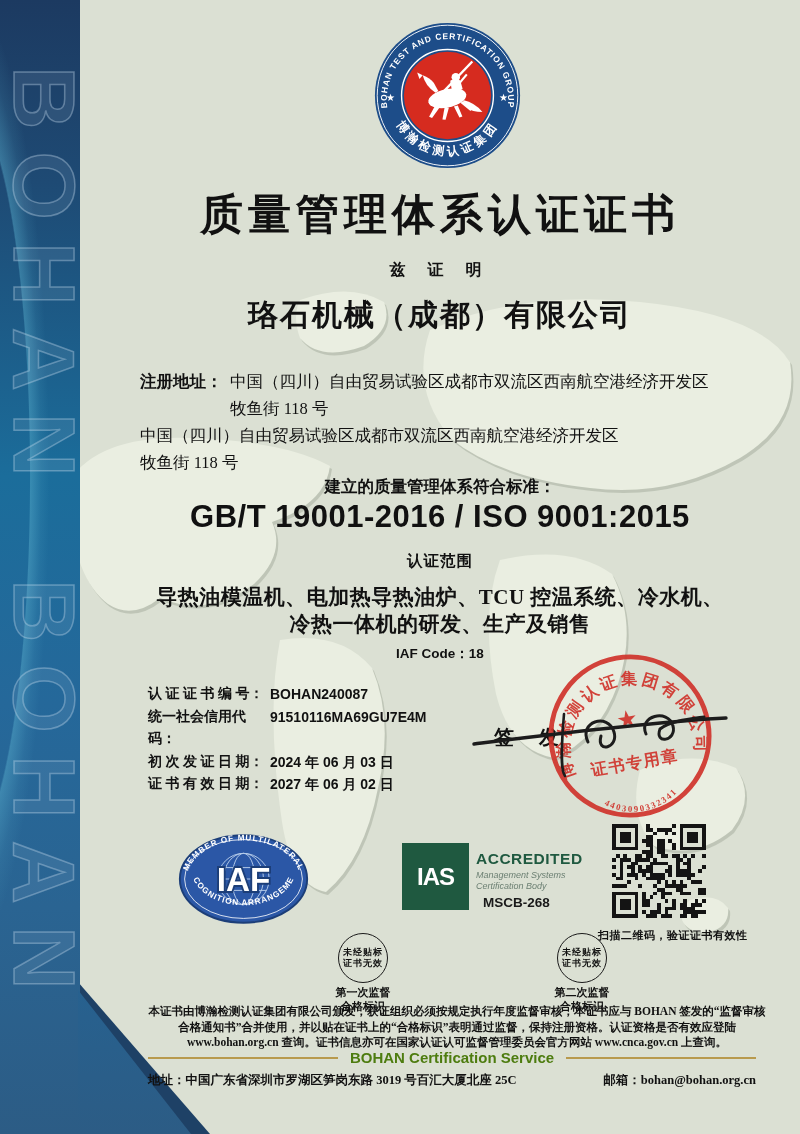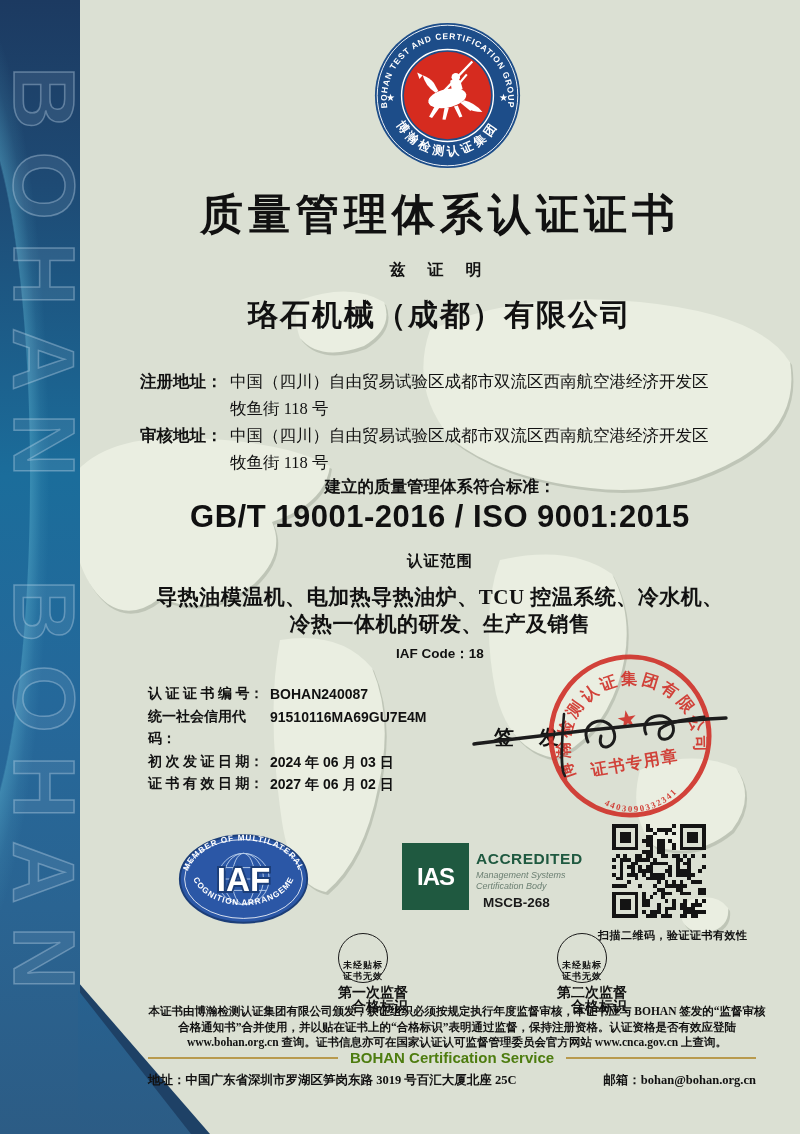--- a/index.html
+++ b/index.html
@@ -62,25 +62,25 @@
     font-size:24px;font-weight:700;letter-spacing:-1px;}
   .ias-col{margin-left:7px;padding-top:7px;}
   .ias-accredited{color:#1f5940;font-weight:700;font-size:15.5px;letter-spacing:.5px;}
   .ias-sub{color:#6b7f72;font-size:9px;line-height:10.5px;margin-top:2px;font-style:italic;}
   .ias-code{color:#1a1a1a;font-size:13.5px;font-weight:700;margin-top:4px;padding-left:7px;}
   .qr{left:612px;top:824px;width:94px;height:94px;}
   .qr svg{width:100%;height:100%;}
   .qr-caption{left:598px;top:928px;font-size:11px;font-weight:700;letter-spacing:.5px;}
   
   .sticker-circle{width:48px;height:48px;border:1.6px solid #1a1a1a;border-radius:50%;
-    display:flex;flex-direction:column;align-items:center;justify-content:flex-end;
+    display:flex;flex-direction:column;align-items:center;justify-content:center;
     font-size:9px;font-weight:700;line-height:11px;letter-spacing:1px;}
   .stk1{left:338px;top:933px;}
   .stk2{left:557px;top:933px;}
-  .sticker-caption{width:90px;text-align:right;font-size:14px;font-weight:700;line-height:13.5px;}
+  .sticker-caption{width:90px;text-align:center;font-size:11px;font-weight:700;line-height:13.5px;}
   .cap1{left:318px;top:986px;}
   .cap2{left:537px;top:986px;}
   
   .disclaimer{left:140px;right:26px;top:1004px;text-align:center;font-size:11.5px;font-weight:700;line-height:15.5px;}
   .service-row{left:148px;right:44px;top:1049px;display:flex;align-items:center;gap:12px;}
   .service-row .rule{flex:1;height:2px;background:#b89a4d;}
   .service-text{color:#4d7c0f;font-family:"Liberation Sans","DejaVu Sans",sans-serif;font-weight:700;font-size:15px;}
   .footer-row{left:148px;right:44px;top:1072px;display:flex;justify-content:space-between;font-size:12.5px;font-weight:700;}
 </style>
 </head>
@@ -147,21 +147,20 @@
 
   <div class="abs z addr-block">
     <div class="addr-row">
       <span class="addr-label">注册地址：</span>
       <span class="addr-text">
         <span>中国（四川）自由贸易试验区成都市双流区西南航空港经济开发区</span><br>
         <span>牧鱼街 118 号</span>
       </span>
     </div>
     <div class="addr-row">
-      <span class="addr-label">审核地址：</span>
       <span class="addr-text">
         <span>中国（四川）自由贸易试验区成都市双流区西南航空港经济开发区</span><br>
         <span>牧鱼街 118 号</span>
       </span>
     </div>
   </div>
 
   <div class="abs z center std-head">建立的质量管理体系符合标准：</div>
   <div class="abs z center std-code">GB/T 19001-2016 / ISO 9001:2015</div>
   <div class="abs z center scope-head">认证范围</div>

